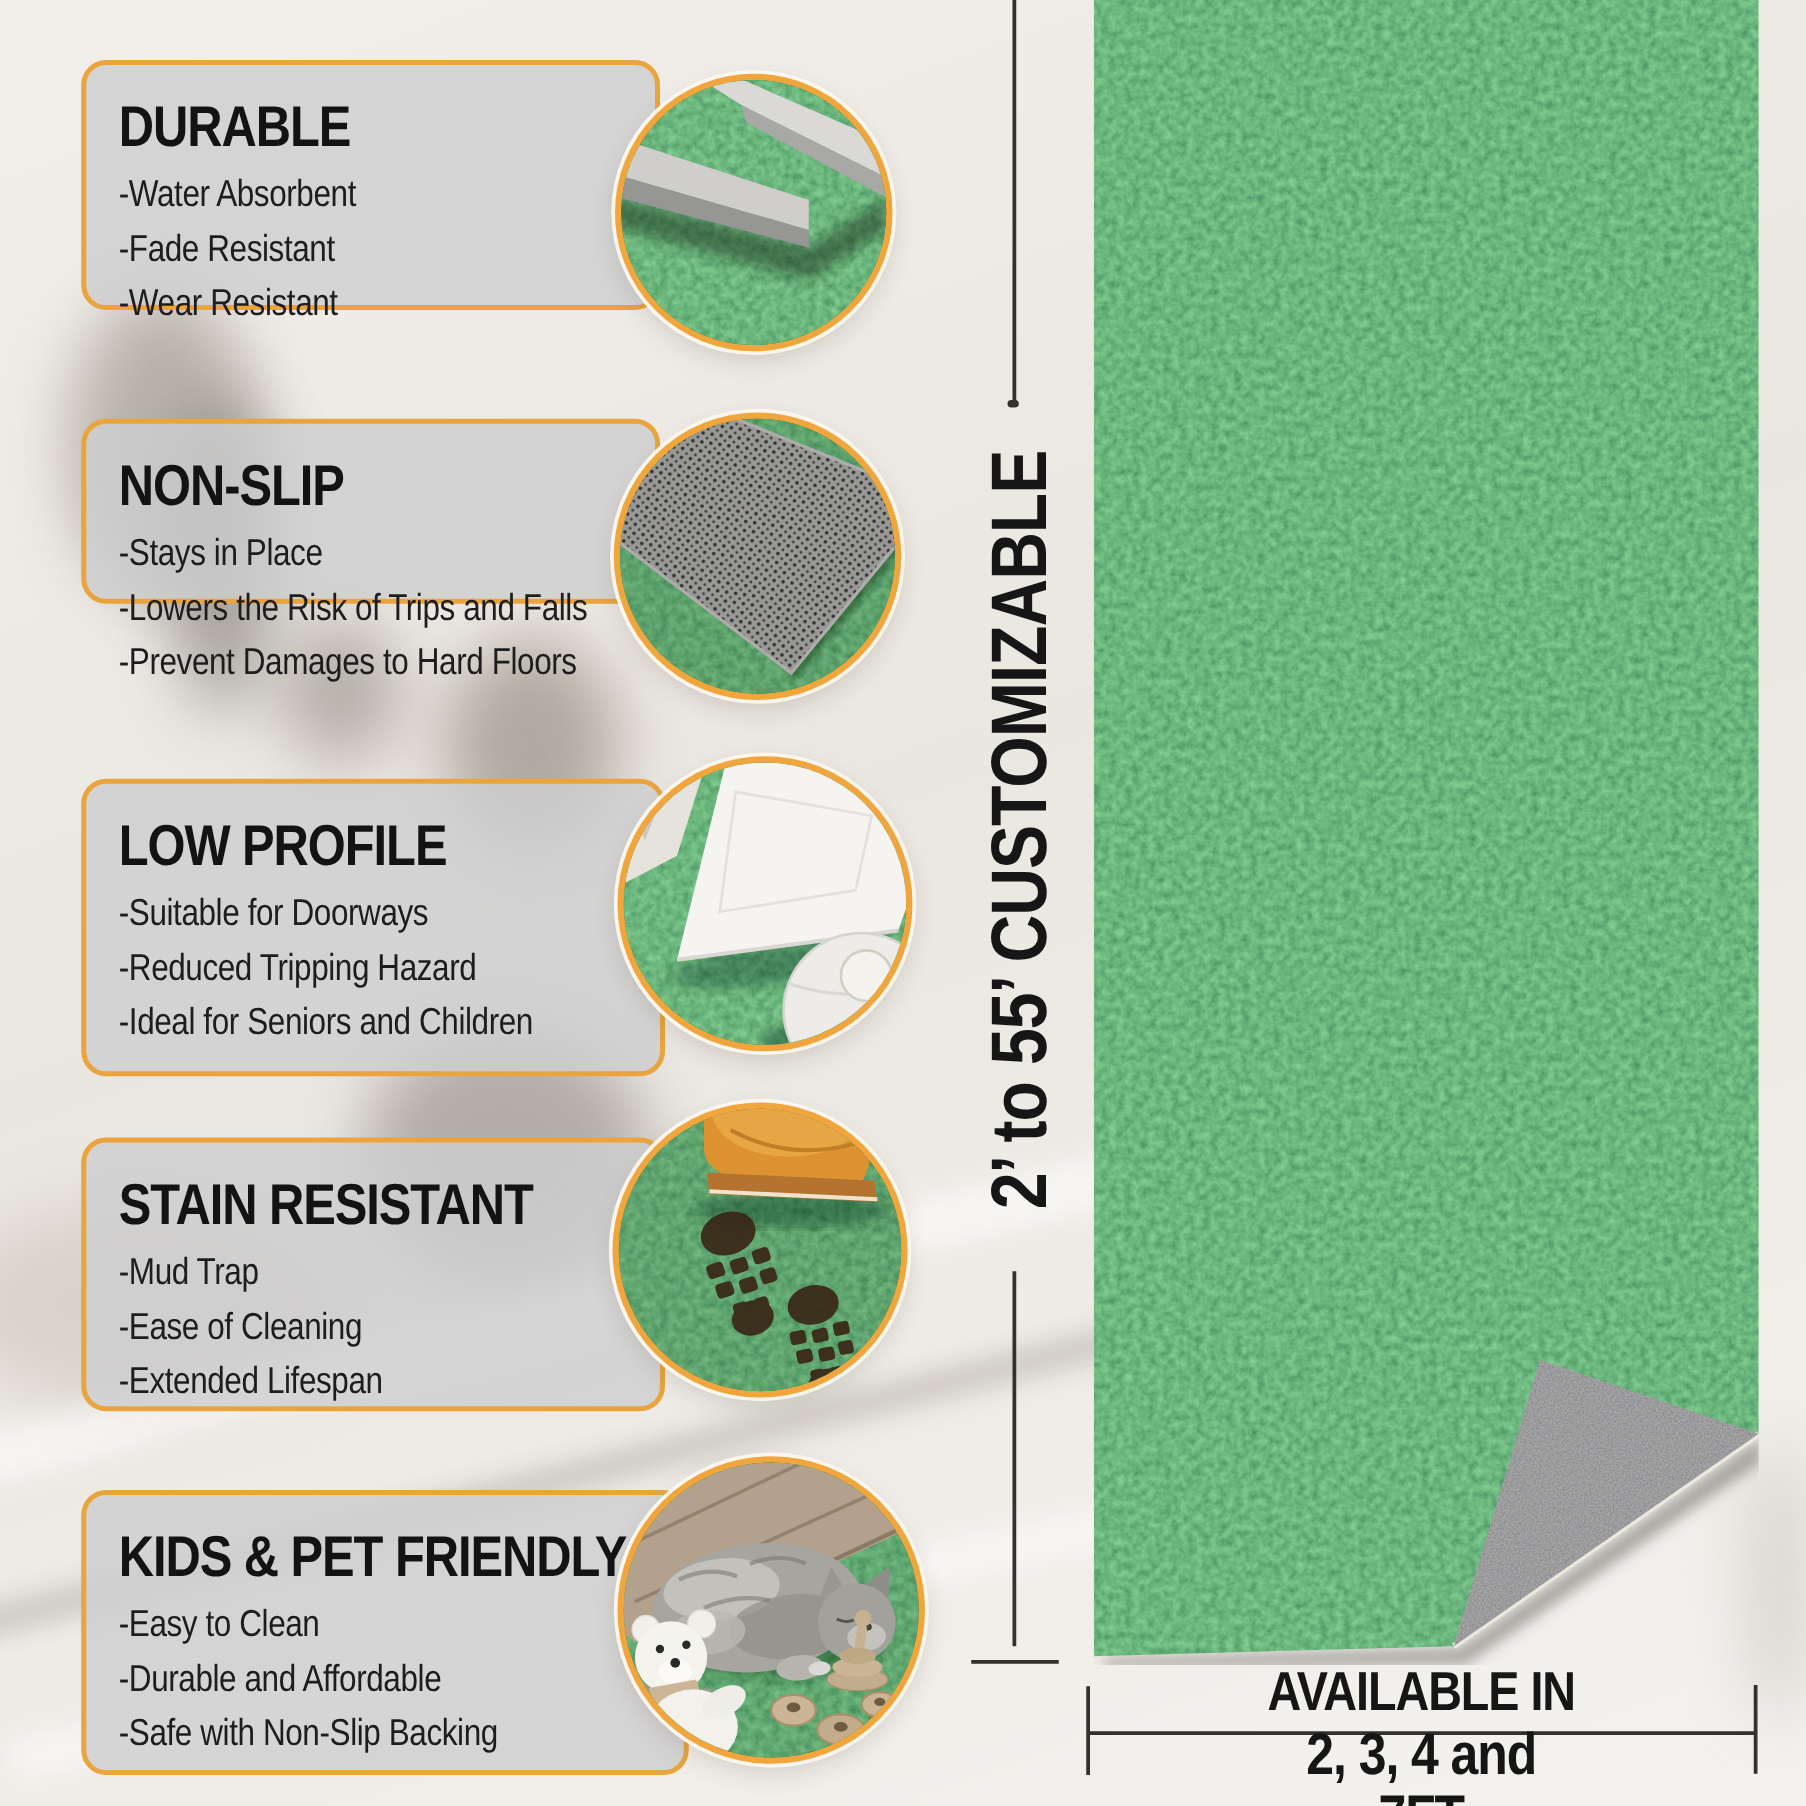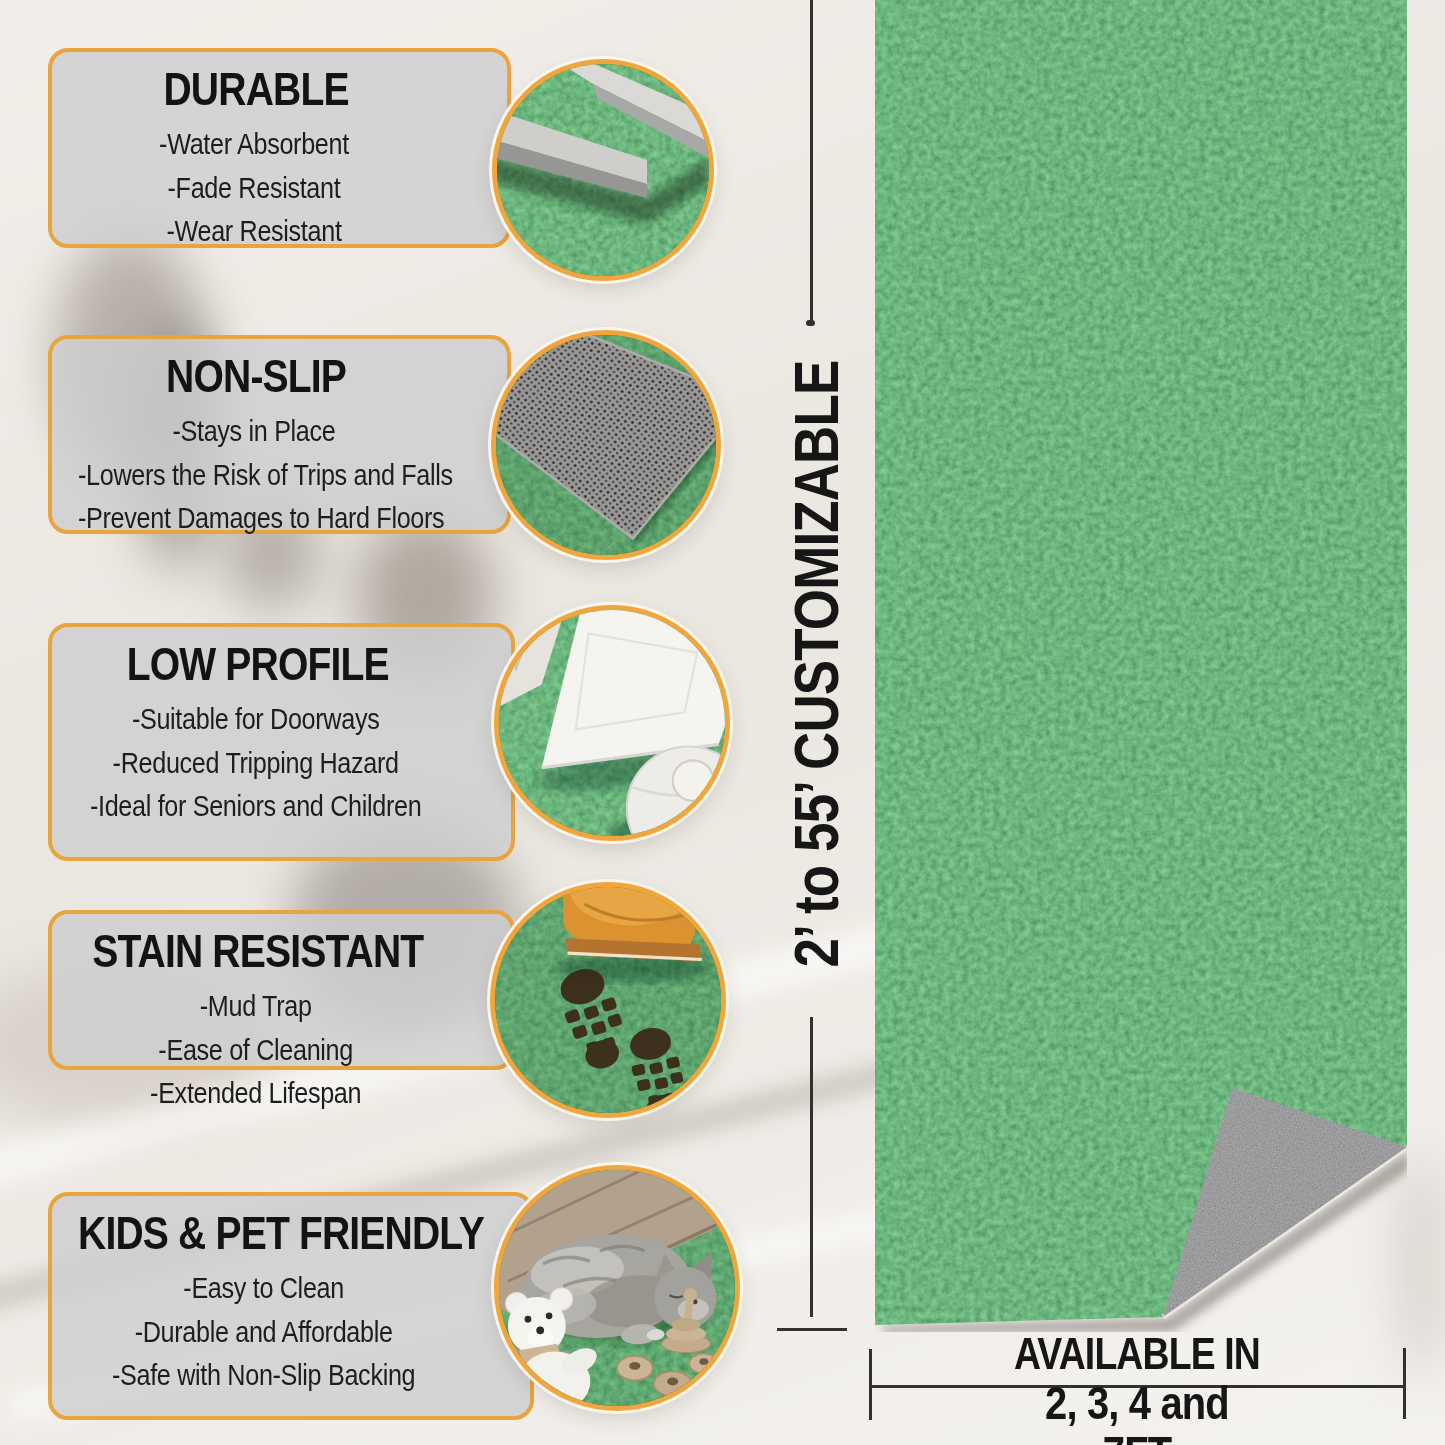--- a/index.html
+++ b/index.html
@@ -5,25 +5,24 @@
   html,body{margin:0;padding:0;background:#e9e6e0;}
   .stage{
     position:relative;width:1445px;height:1445px;overflow:hidden;
     background:linear-gradient(160deg,#F2EFEA 0%,#EAE6E0 45%,#F0EDE8 75%,#F4F2EF 100%);
     font-family:"Liberation Sans",sans-serif;
   }
   .blob{position:absolute;border-radius:50%;filter:blur(26px);}
   .streak{position:absolute;filter:blur(10px);}
 
   .feature-box{
-    position:absolute;left:48px;box-sizing:border-box;
+    position:absolute;left:65px;box-sizing:border-box;
     background:rgba(206,206,208,0.82);
     border:4px solid #E9A43E;border-radius:20px;
-    padding:8px 10px 8px 26px;
-    text-align:center;
+    padding:20px 10px 8px 26px;
   }
   .feature-title{
     font-size:46px;font-weight:800;color:#131313;line-height:1.18;
     letter-spacing:-1px;white-space:nowrap;
     transform:scaleX(0.85);transform-origin:0 50%;
     margin:2px 0 6px 0;
   }
   .feature-item{
     font-size:30px;color:#1d1d1d;line-height:1.45;letter-spacing:-0.4px;
     white-space:nowrap;transform:scaleX(0.84);transform-origin:0 50%;
@@ -113,33 +112,33 @@
     <div class="row1">AVAILABLE IN</div>
     <div class="row2">2, 3, 4 and 7FT</div>
   </div>
 
   <div class="feature-box" style="top:48px;width:463px;height:200px">
     <div class="feature-title">DURABLE</div>
     <div class="feature-item">-Water Absorbent</div>
     <div class="feature-item">-Fade Resistant</div>
     <div class="feature-item">-Wear Resistant</div>
   </div>
-  <div class="feature-box" style="top:335px;width:463px;height:199px">
+  <div class="feature-box" style="top:335px;width:463px;height:148px">
     <div class="feature-title">NON-SLIP</div>
     <div class="feature-item">-Stays in Place</div>
     <div class="feature-item">-Lowers the Risk of Trips and Falls</div>
     <div class="feature-item">-Prevent Damages to Hard Floors</div>
   </div>
   <div class="feature-box" style="top:623px;width:467px;height:238px">
     <div class="feature-title">LOW PROFILE</div>
     <div class="feature-item">-Suitable for Doorways</div>
     <div class="feature-item">-Reduced Tripping Hazard</div>
     <div class="feature-item">-Ideal for Seniors and Children</div>
   </div>
-  <div class="feature-box" style="top:910px;width:467px;height:160px">
+  <div class="feature-box" style="top:910px;width:467px;height:219px">
     <div class="feature-title">STAIN RESISTANT</div>
     <div class="feature-item">-Mud Trap</div>
     <div class="feature-item">-Ease of Cleaning</div>
     <div class="feature-item">-Extended Lifespan</div>
   </div>
   <div class="feature-box" style="top:1192px;width:486px;height:228px">
     <div class="feature-title">KIDS &amp; PET FRIENDLY</div>
     <div class="feature-item">-Easy to Clean</div>
     <div class="feature-item">-Durable and Affordable</div>
     <div class="feature-item">-Safe with Non-Slip Backing</div>

